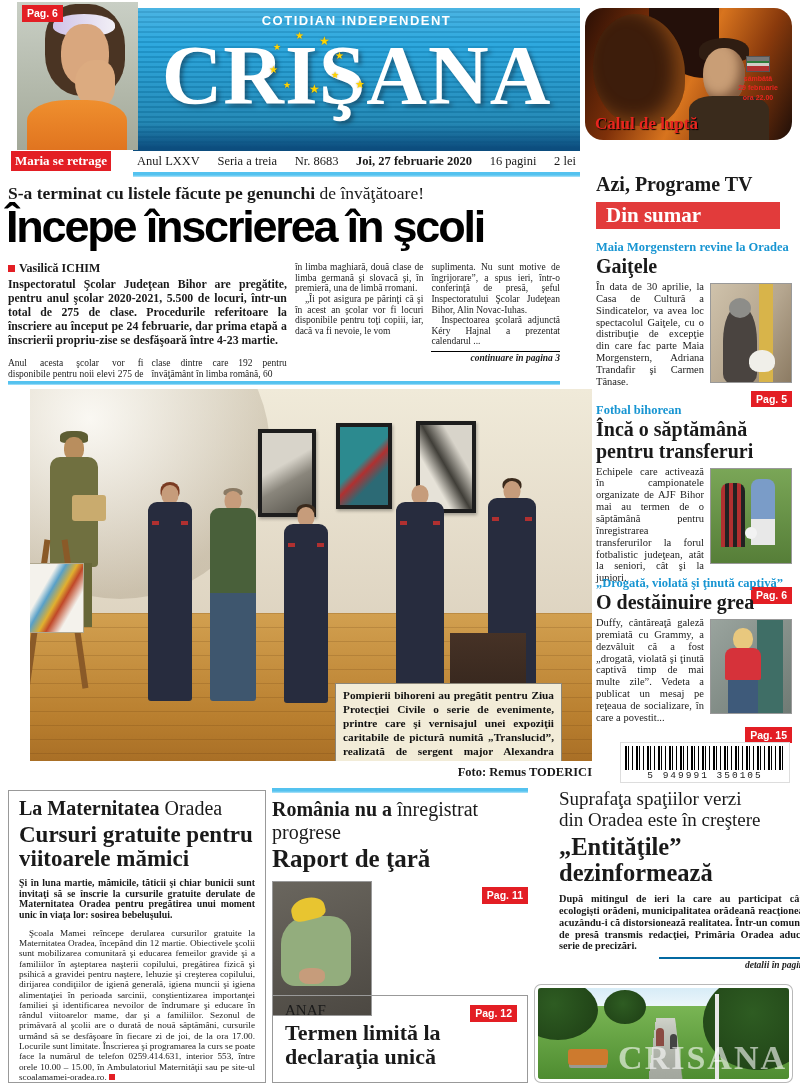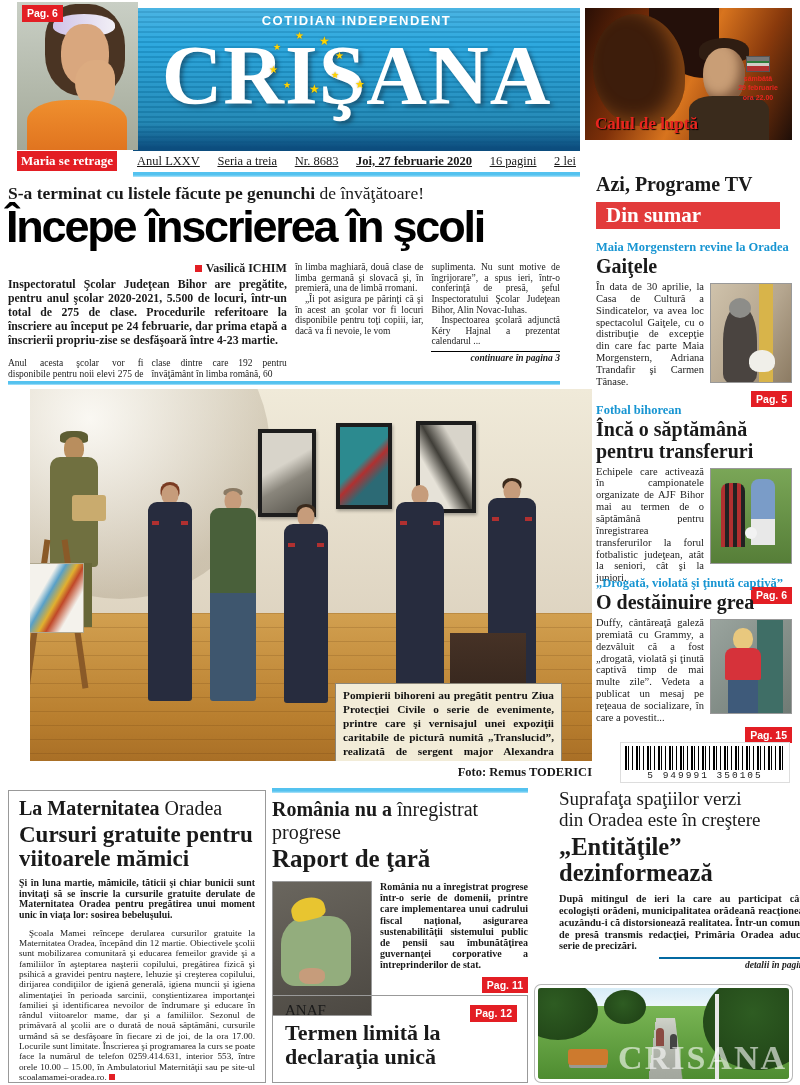--- a/index.html
+++ b/index.html
@@ -22,21 +22,21 @@
   
   .pag6 { left:22px; top:5px; z-index:6; }
 
   .maria-photo { left:17px; top:2px; width:121px; height:148px; z-index:5; overflow:hidden;
     background:linear-gradient(180deg,#c9cfc5 0%,#b2b8aa 60%,#a3a899 100%); }
   .mp-hair { position:absolute; left:28px; top:2px; width:80px; height:92px; background:#4a3423; border-radius:38% 45% 40% 45%; }
   .mp-face { position:absolute; left:44px; top:22px; width:48px; height:62px; background:#d9a77e; border-radius:45% 45% 48% 48%; }
   .mp-visor { position:absolute; left:36px; top:12px; width:62px; height:22px; background:linear-gradient(90deg,#cfc3e8,#f2f0f6); border-radius:50% 50% 40% 40%; }
   .mp-hand { position:absolute; left:58px; top:58px; width:40px; height:48px; background:#dcab80; border-radius:50% 40% 45% 55%; }
   .mp-top { position:absolute; left:10px; top:98px; width:100px; height:52px; background:linear-gradient(180deg,#ef8f2e,#e0731f); border-radius:40% 40% 0 0; }
-  .maria-bar { left:17px; top:151px; width:100px; height:20px; background:#e31e24; color:#fff;
+  .maria-bar { left:11px; top:151px; width:100px; height:20px; background:#e31e24; color:#fff;
     font-weight:bold; font-size:13px; text-align:center; line-height:20px; z-index:6; }
 
   .masthead { left:133px; top:8px; width:447px; height:143px; overflow:hidden;
     background:repeating-linear-gradient(180deg,#2ea8de 0 3px,#2095ca 3px 5px); }
   .masthead::after { content:""; position:absolute; inset:0;
     background:linear-gradient(180deg,rgba(255,255,255,.14),rgba(0,0,0,0) 25%,rgba(0,0,0,.18) 80%,#0c4d7e 98%); }
   .tagline { position:absolute; left:0; right:0; top:5px; text-align:center; color:#fff; z-index:2;
     font-family:"Liberation Sans", sans-serif; font-weight:bold; font-size:13px; letter-spacing:1.5px; }
   .crisana { position:absolute; left:0; right:0; top:18px; text-align:center; color:#fff; z-index:2;
     font-weight:bold; font-size:84px; line-height:1.18; letter-spacing:1px;
@@ -46,28 +46,28 @@
   .star:nth-of-type(2){ left:186px; top:26px; font-size:12px; }
   .star:nth-of-type(3){ left:202px; top:42px; }
   .star:nth-of-type(4){ left:198px; top:62px; font-size:9px; }
   .star:nth-of-type(5){ left:176px; top:74px; font-size:12px; }
   .star:nth-of-type(6){ left:150px; top:72px; font-size:9px; }
   .star:nth-of-type(7){ left:136px; top:56px; }
   .star:nth-of-type(8){ left:140px; top:34px; font-size:9px; }
   .star:nth-of-type(9){ left:222px; top:70px; font-size:11px; }
 
   .info-strip { left:133px; top:152px; width:447px; height:19px; display:flex; align-items:center;
-    justify-content:space-between; font-size:12.5px; padding:0 4px; background:#fff;text-decoration:underline; }
+    justify-content:space-between; font-size:12.5px; padding:0 4px; background:#fff; }
   .info-strip .bold { font-weight:bold; }
   .rule-cyan { background:linear-gradient(180deg,#54c2ef 60%,#b5e6fa); }
   .rule-hdr { left:133px; top:172px; width:447px; height:5px; }
 
   
   .poster { left:585px; top:8px; width:207px; height:132px; overflow:hidden;
-    background:linear-gradient(115deg,#2a0f05 0%,#7e3009 30%,#d8741e 52%,#8a3a0c 74%,#1e0e08 100%); }
+    background:linear-gradient(115deg,#2a0f05 0%,#7e3009 30%,#d8741e 52%,#8a3a0c 74%,#1e0e08 100%);border-radius:18px; }
   .horse { position:absolute; left:8px; top:6px; width:92px; height:112px; background:#3d1d0b;
     border-radius:46% 54% 40% 52%; box-shadow:inset -10px -6px 18px rgba(222,120,30,.45); }
   .horse-mane { position:absolute; left:64px; top:0; width:70px; height:70px; background:#24100a; border-radius:0 0 0 80%; }
   .actor-face { position:absolute; left:118px; top:40px; width:42px; height:56px; background:#c99e76;
     border-radius:46% 46% 50% 50%; box-shadow:inset -6px -8px 10px rgba(60,25,10,.5); }
   .actor-hair { position:absolute; left:114px; top:30px; width:50px; height:24px; background:#2f1d12; border-radius:50% 50% 30% 30%; }
   .actor-body { position:absolute; left:104px; top:88px; width:80px; height:46px; background:#3a2b1c; border-radius:30% 30% 0 0; }
   .poster-title { position:absolute; left:10px; bottom:6px; color:#e8251f; font-weight:bold; font-size:17px;
     text-shadow:1px 1px 1px #000; }
   .poster-badge { position:absolute; right:6px; top:48px; width:56px; text-align:center; }
@@ -76,21 +76,21 @@
   .pb-line { color:#e8251f; font-weight:bold; font-size:7px; line-height:1.35; font-family:"Liberation Sans", sans-serif; }
 
   
   .kicker-main { left:8px; top:183px; width:560px; font-size:17.5px; }
   .kicker-main .b { font-weight:bold; }
   .headline { left:6px; top:203px; width:560px; font-family:"Liberation Sans", sans-serif;
     font-weight:800; font-size:45px; letter-spacing:-2.2px; line-height:1.05; color:#000; white-space:nowrap; }
   .article { left:8px; top:262px; width:552px; height:117px; display:flex; gap:8px; overflow:hidden;
     font-size:9.5px; line-height:1.12; text-align:justify; }
   .lead-block { width:282px; }
-  .byline { font-size:12px; font-weight:bold; text-align:right; margin-bottom:3px; }
+  .byline { font-size:12px; font-weight:bold; text-align:left; margin-bottom:3px; }
   .lead-text { font-weight:bold; font-size:11.8px; line-height:1.17; }
   .twocol { margin-top:11px; column-count:2; column-gap:8px; }
   .colx { width:130px; }
   .colx p + p, .twocol p + p { text-indent:10px; }
   .colx p.ind { text-indent:10px; }
   .continuation { margin-top:4px; border-top:1px solid #000; padding-top:1px;
     font-style:italic; font-weight:bold; font-size:9.5px; text-align:right; }
   .rule-main { left:8px; top:381px; width:552px; height:4px; }
 
   
@@ -429,21 +429,20 @@
     <div class="bl-kicker">
       <span class="b">România nu a</span><span> înregistrat progrese</span>
     </div>
     <div class="mid-title">Raport de ţară</div>
     <div class="mid-row">
       <div class="mid-photo">
         <div class="jacket"></div>
         <div class="cap"></div>
         <div class="hands"></div>
       </div>
-      <div class="mid-text">România nu a înregistrat progrese într-o serie de domenii, printre care implementarea unui cadrului fiscal naţional, asigurarea sustenabilităţii sistemului public de pensii sau îmbunătăţirea guvernanţei corporative a întreprinderilor de stat.</div>
       <div class="mid-badge-row"><span class="badge">Pag. 11</span></div>
     </div>
   </div>
 
   <div class="abs anaf-box">
     <div class="anaf-kicker">ANAF</div>
     <span class="badge">Pag. 12</span>
     <div class="anaf-title">Termen limită la declaraţia unică</div>
   </div>
 

